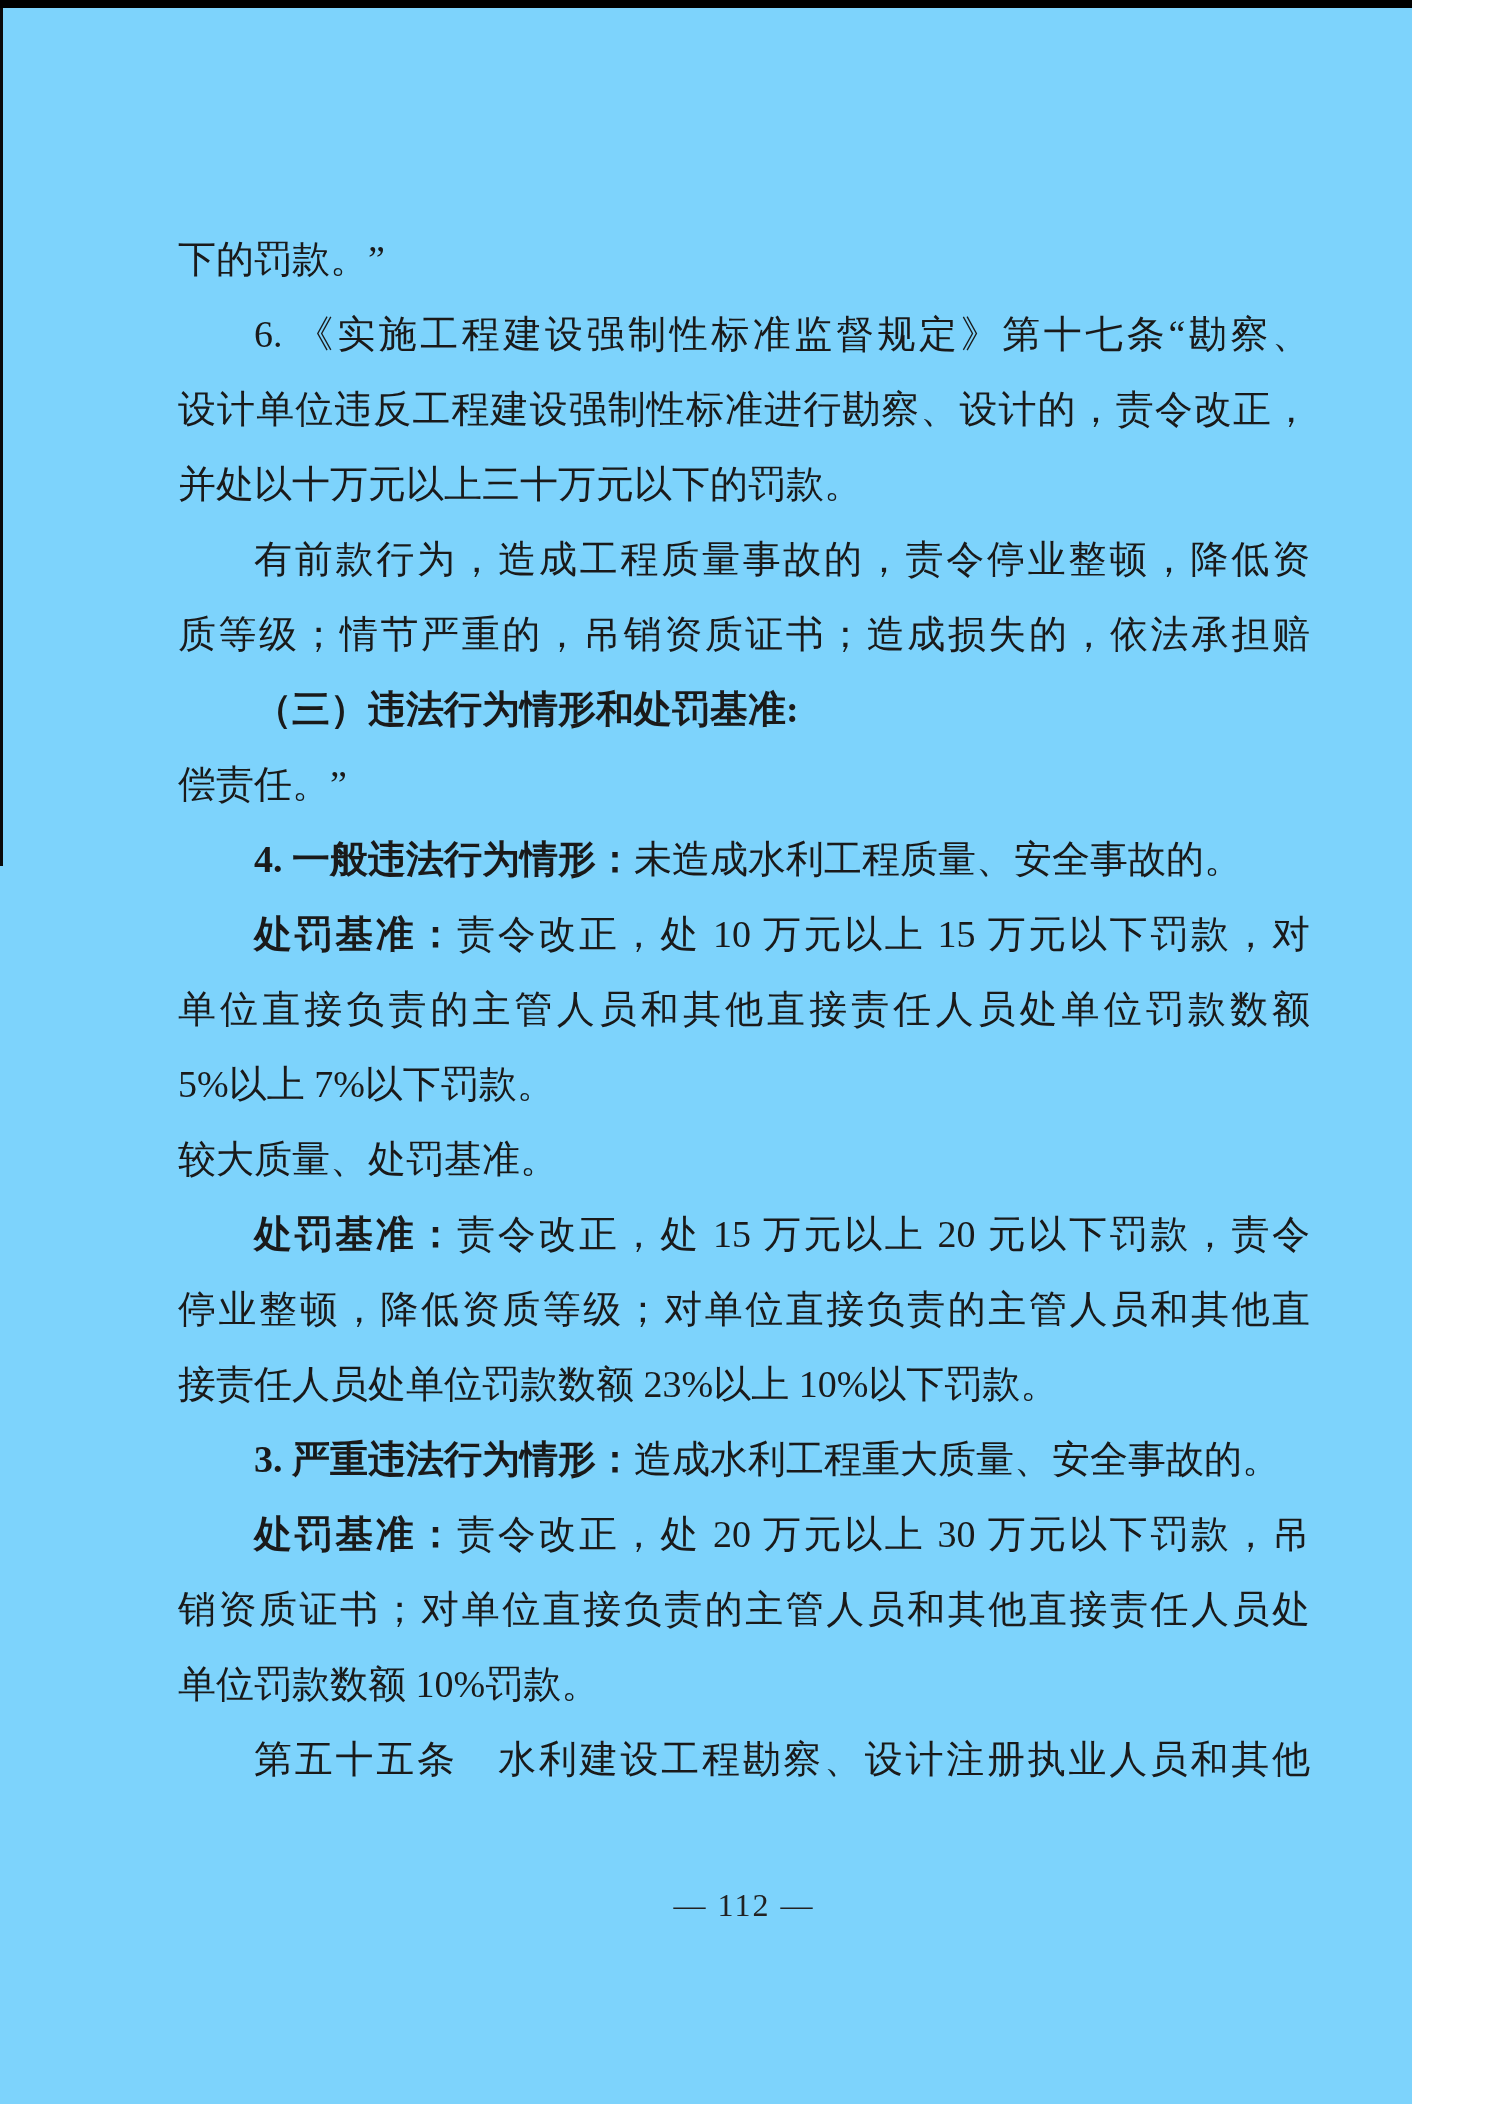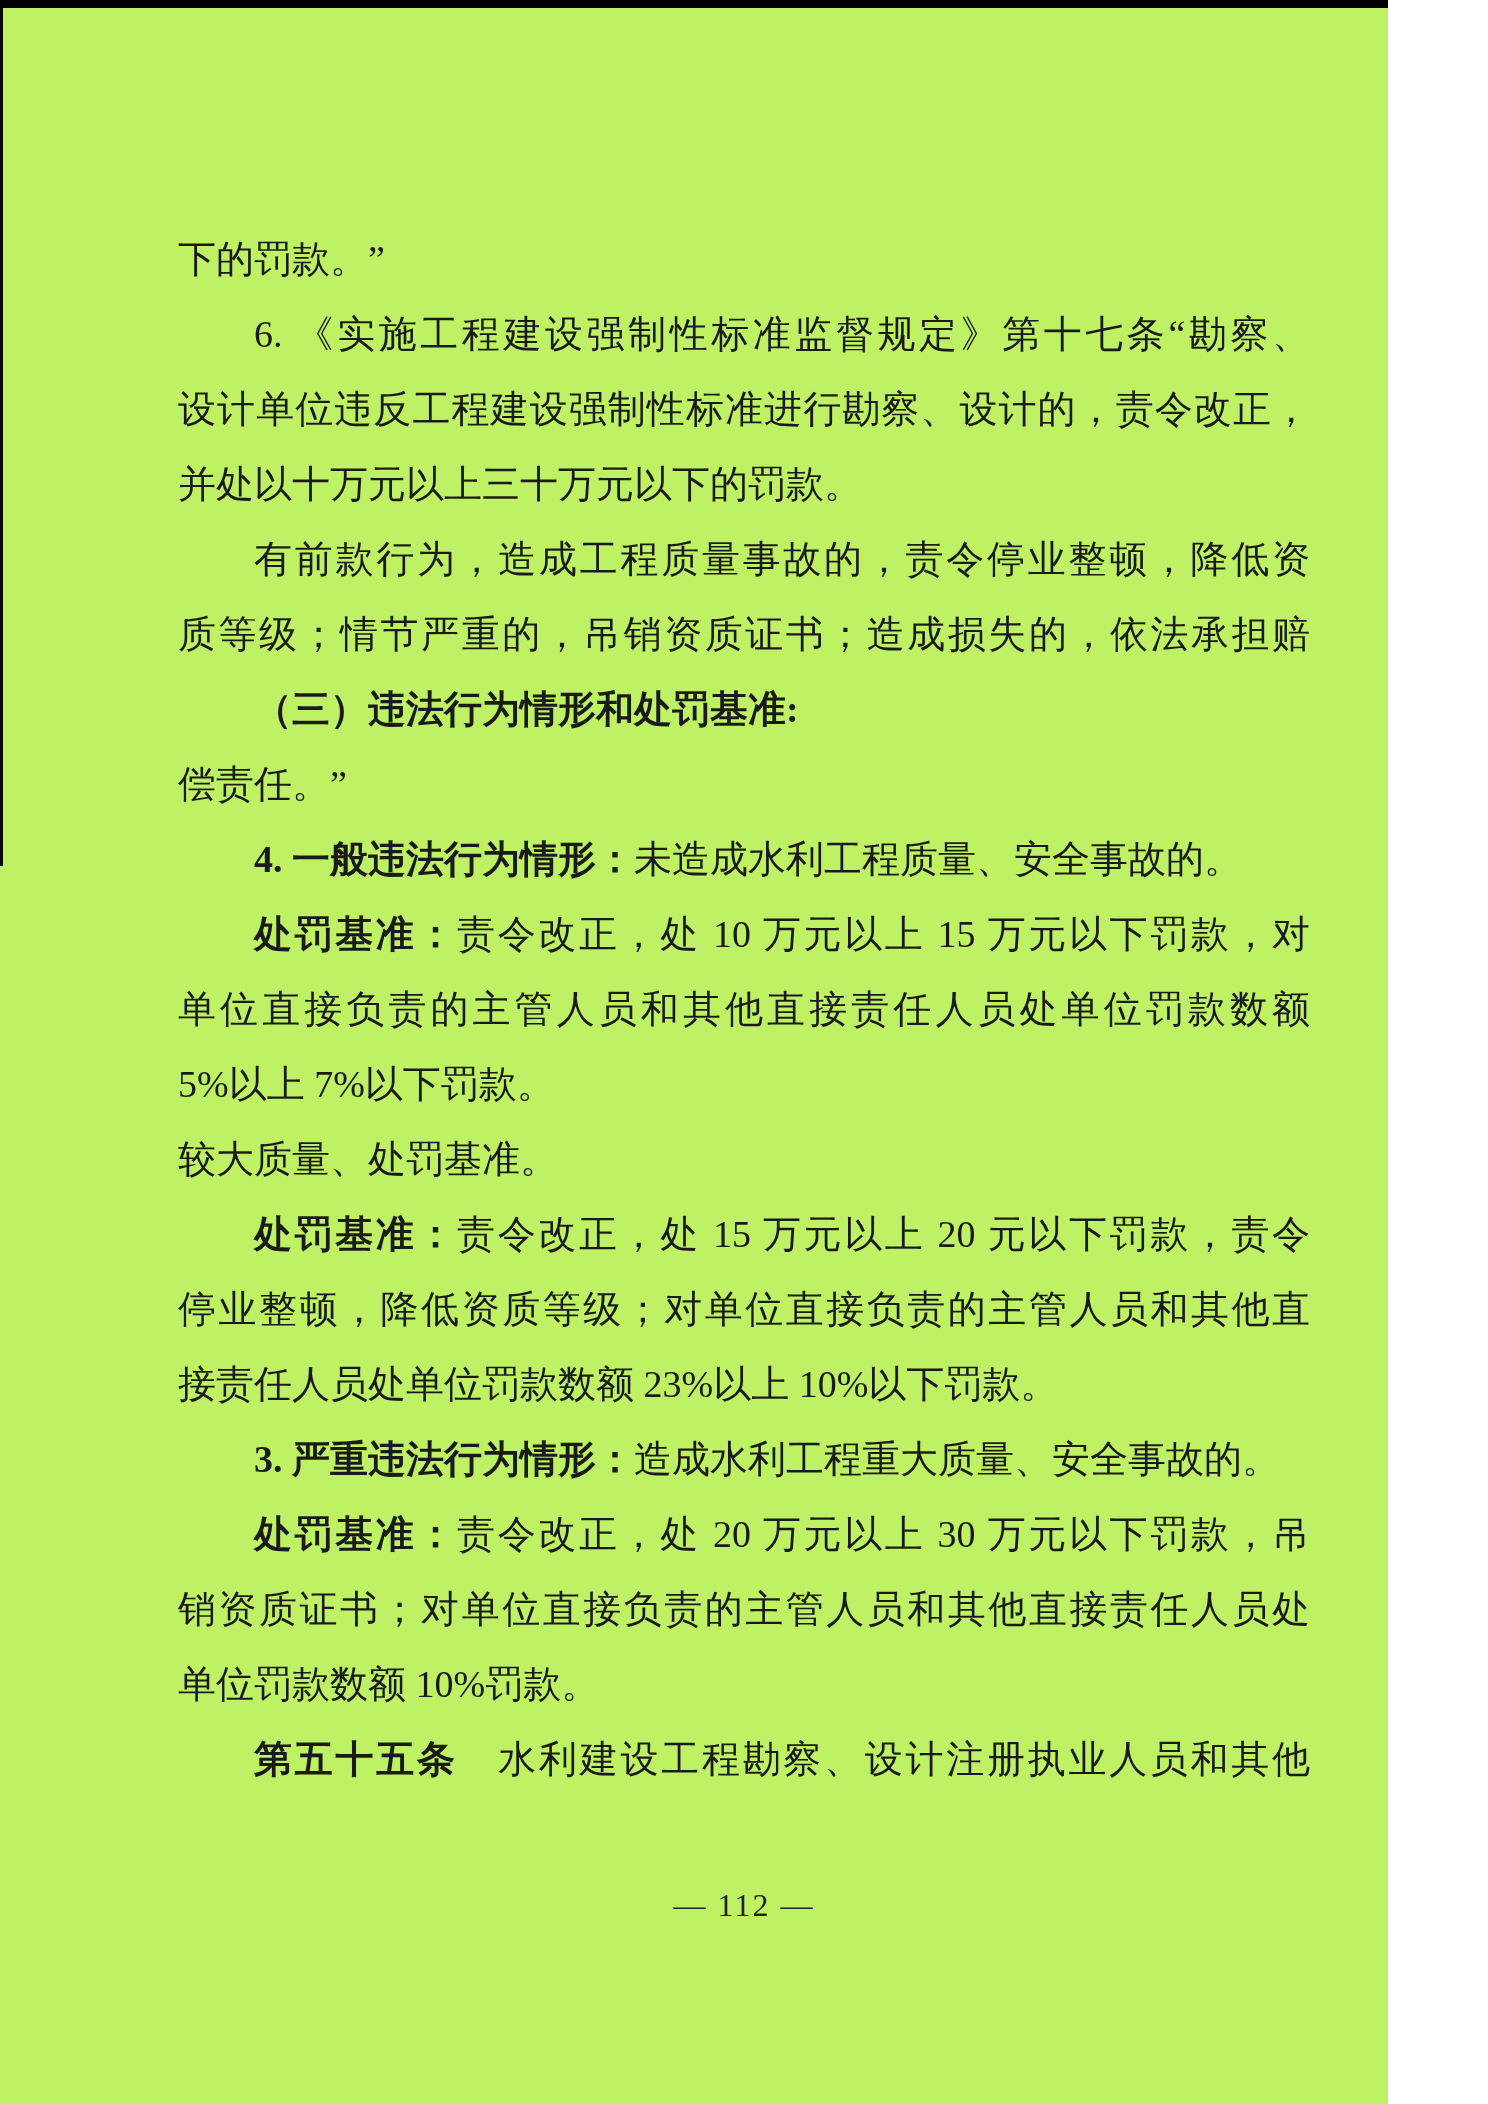--- a/index.html
+++ b/index.html
@@ -1,40 +1,41 @@
 <!DOCTYPE html>
 <html><head>
 <meta charset="utf-8">
 <style>
   html,body { margin:0; padding:0; background:#ffffff; }
   .page {
     position:relative;
     width:1388px; height:2104px;
-    background:#bef264;
+    background:#7dd3fc;
     overflow:hidden;
     font-family:"Liberation Serif","DejaVu Serif",serif;
+    padding-left:24px;
   }
   
   .top-edge   { position:absolute; left:0; top:0; width:1488px; height:8px; background:#000; }
   .left-edge  { position:absolute; left:0; top:8px; width:3px; height:858px; background:#0a0a0a; }
   .right-edge { position:absolute; left:1483px; top:8px; width:2px; height:2096px; background:#6e6e6e; }
 
   
   .content {
     position:absolute; left:178px; top:222px; width:1132px;
     color:#1a1a1a; font-size:38px;
   }
   .line {
     height:75px; line-height:75px;
     text-align:justify; text-align-last:justify;
   }
   .line.last   { text-align-last:left; }
   .line.indent { padding-left:76px; }
   .seg.b   { font-weight:700; }
-  .seg.hei { font-weight:700; font-family:"Liberation Sans","DejaVu Sans",sans-serif; }
+  .seg.hei { font-weight:400; font-family:"Liberation Sans","DejaVu Sans",sans-serif; }
 
   .pagenum {
     position:absolute; left:178px; top:1882px; width:1132px;
     text-align:center; font-size:32px; line-height:46px;
     color:#222; letter-spacing:2px;
   }
 </style>
 </head>
 <body>
 

